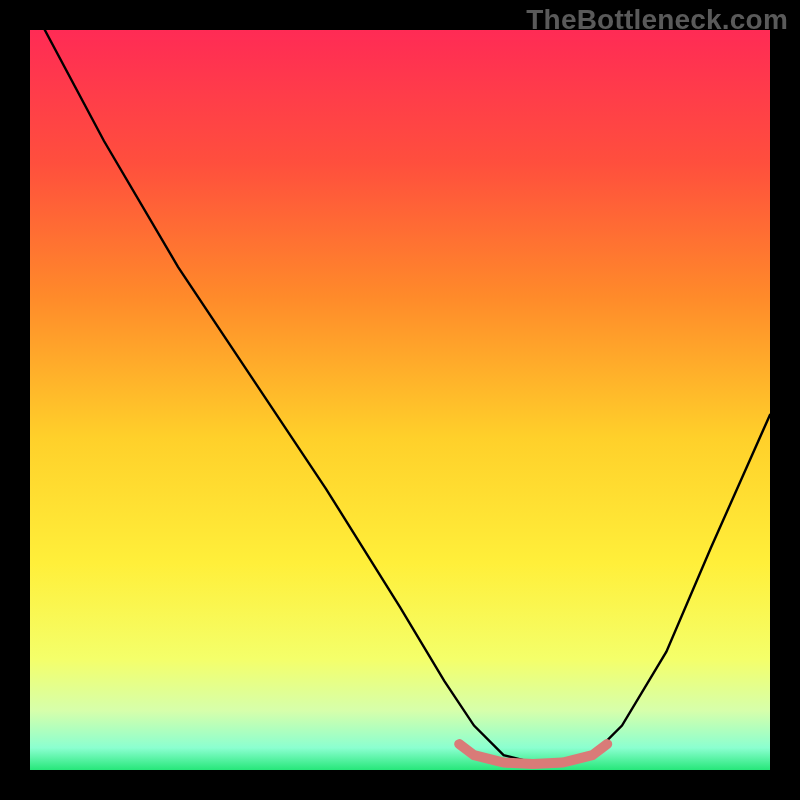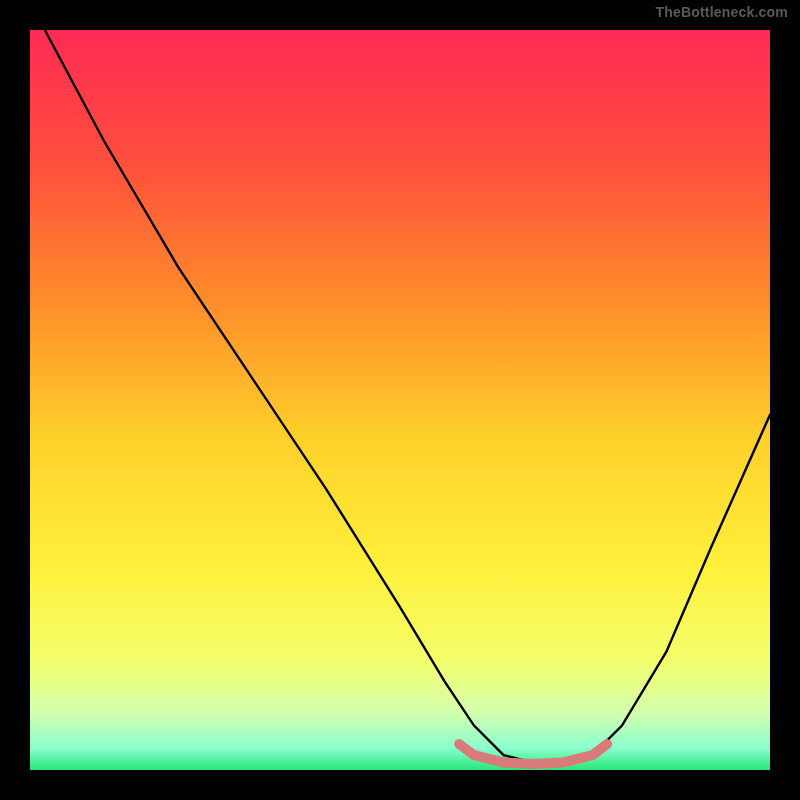--- a/index.html
+++ b/index.html
@@ -21,21 +21,21 @@
     left: 30px;
     top: 30px;
     width: 740px;
     height: 740px;
   }
   .watermark {
     position: absolute;
     top: 4px;
     right: 12px;
     color: #5a5a5a;
-    font-size: 14px;
+    font-size: 28px;
     font-weight: 600;
     letter-spacing: 0.2px;
     user-select: none;
   }
   svg { display: block; }
 </style>
 </head>
 <body>
 
 <div class="frame">

